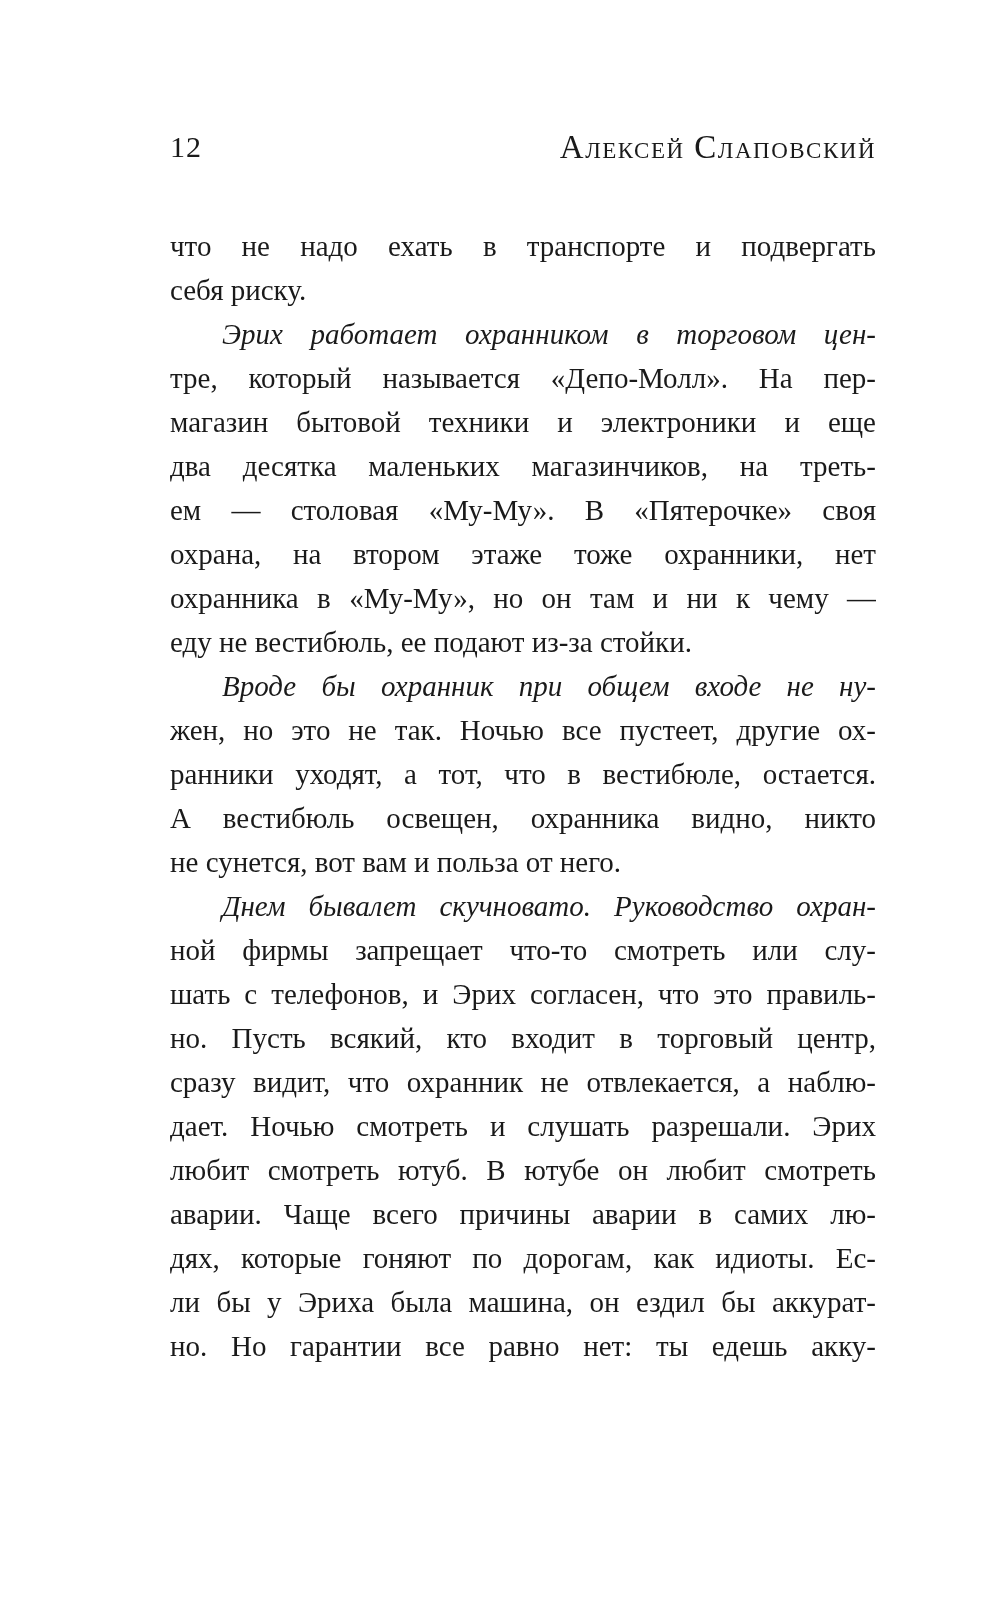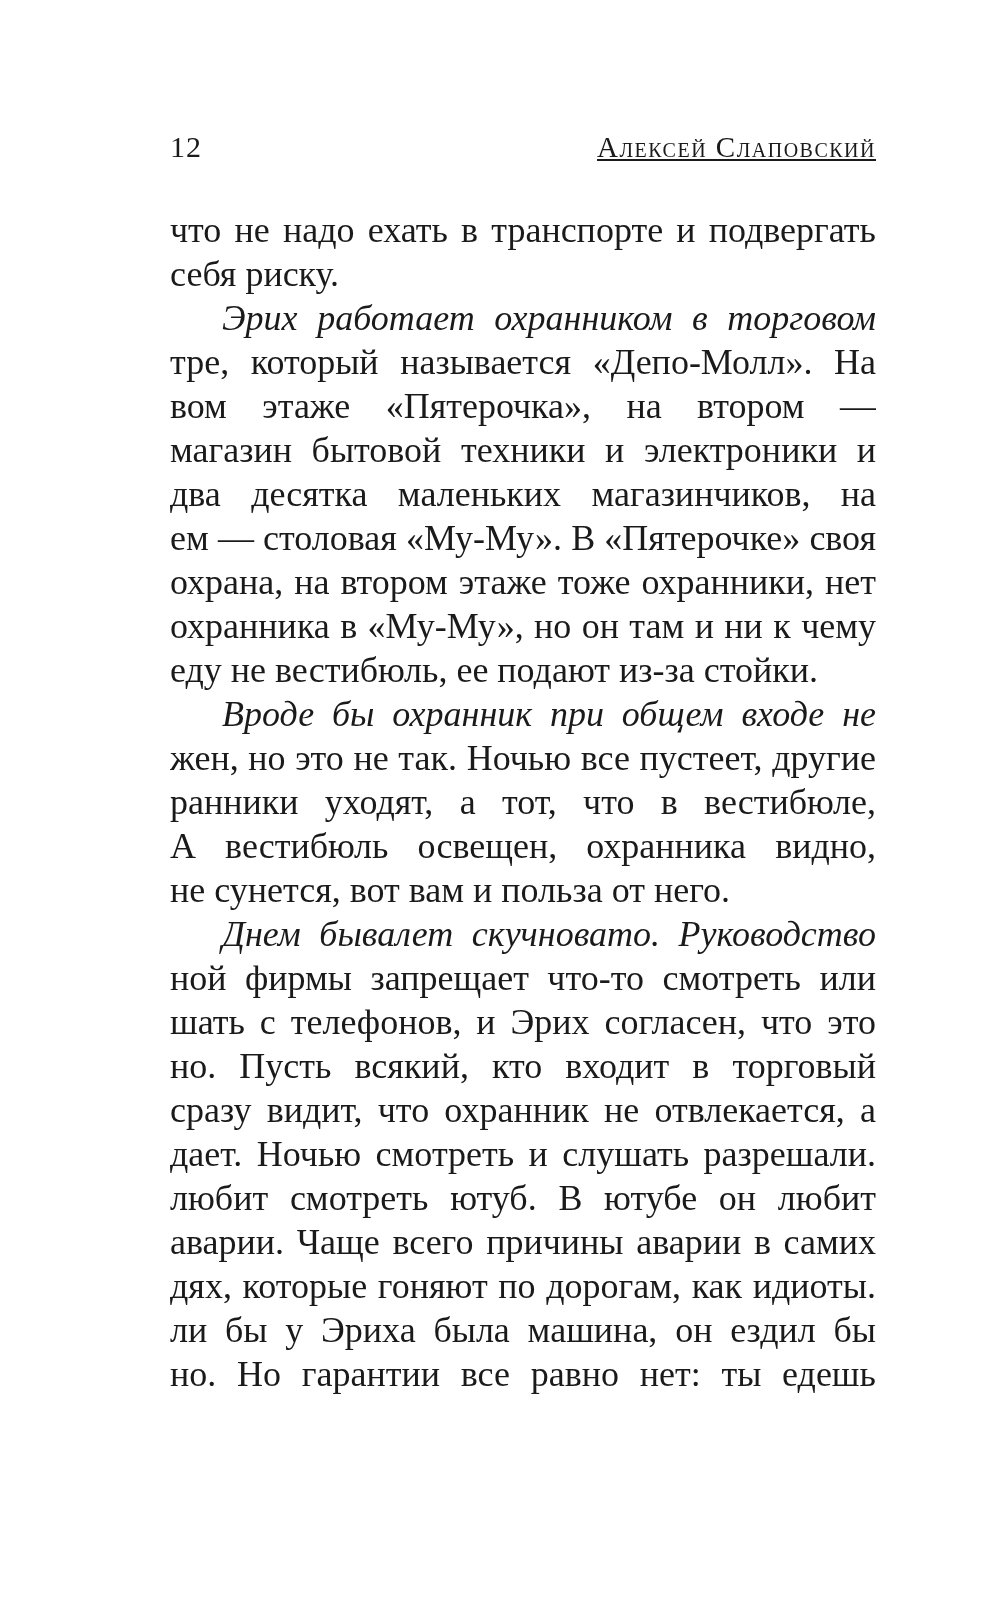--- a/index.html
+++ b/index.html
@@ -25,31 +25,30 @@
     justify-content: space-between;
     align-items: center;
   }
   .page-number {
     font-size: 30px;
     line-height: 34px;
     letter-spacing: 1px;
   }
   .running-head {
     font-variant: small-caps;
-    font-size: 29px;
+    font-size: 33px;
     line-height: 34px;
     letter-spacing: 1.5px;
-    text-decoration: underline;
   }
   .text-block {
     position: absolute;
     left: 170px;
-    top: 208px;
+    top: 224px;
     width: 706px;
-    font-size: 36px;
+    font-size: 29px;
   }
   .line {
     height: 44px;
     line-height: 44px;
     text-align: justify;
     text-align-last: justify;
     text-justify: inter-word;
     white-space: normal;
     overflow: hidden;
   }
@@ -68,21 +67,20 @@
   <header class="running-header">
     <span class="page-number">12</span>
     <span class="running-head">Алексей Слаповский</span>
   </header>
 
   <main class="text-block" id="text-block">
       <div class="line">что не надо ехать в транспорте и подвергать</div>
       <div class="line para-end">себя риску.</div>
       <div class="line indent">Эрих работает охранником в торговом цен-</div>
       <div class="line">тре, который называется «Депо-Молл». На пер-</div>
-      <div class="line">вом этаже «Пятерочка», на втором — большой</div>
       <div class="line">магазин бытовой техники и электроники и еще</div>
       <div class="line">два десятка маленьких магазинчиков, на треть-</div>
       <div class="line">ем — столовая «Му-Му». В «Пятерочке» своя</div>
       <div class="line">охрана, на втором этаже тоже охранники, нет</div>
       <div class="line">охранника в «Му-Му», но он там и ни к чему —</div>
       <div class="line para-end">еду не вестибюль, ее подают из-за стойки.</div>
       <div class="line indent">Вроде бы охранник при общем входе не ну-</div>
       <div class="line">жен, но это не так. Ночью все пустеет, другие ох-</div>
       <div class="line">ранники уходят, а тот, что в вестибюле, остается.</div>
       <div class="line">А вестибюль освещен, охранника видно, никто</div>

